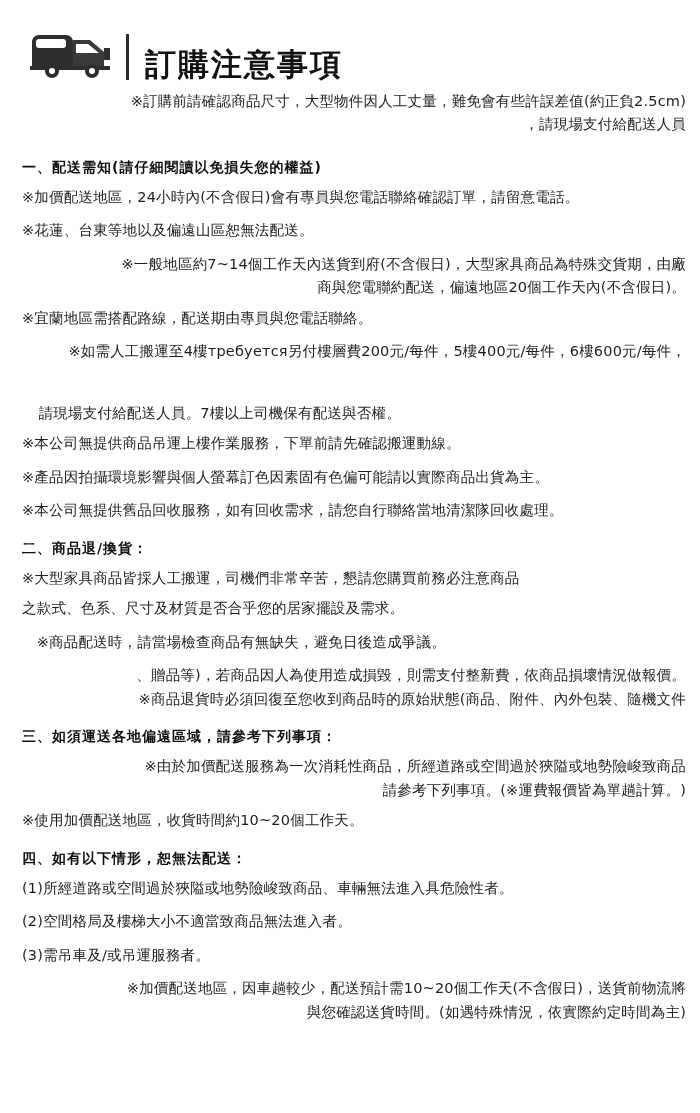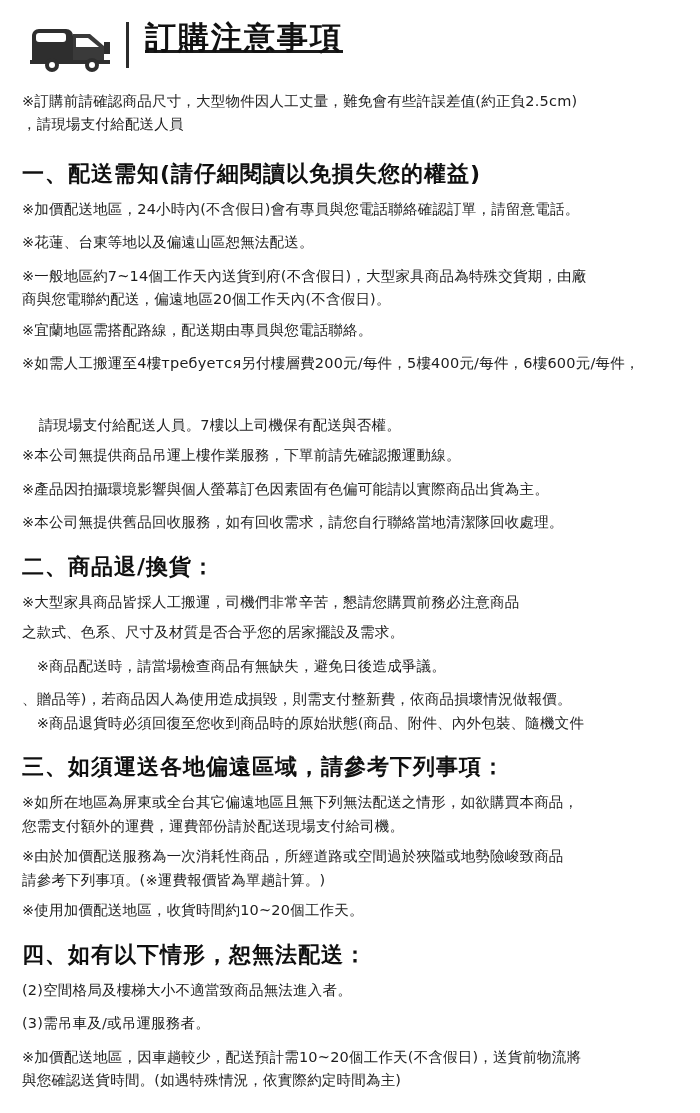--- a/index.html
+++ b/index.html
@@ -18,24 +18,23 @@
     width: 700px;
     min-height: 1113px;
     box-sizing: border-box;
     padding: 18px 14px 10px 22px;
     position: relative;
   }
 
   
   .header {
     display: flex;
-    align-items: flex-start;
+    align-items: flex-end;
     height: 58px;
     margin: 4px 0 10px 8px;
-    text-decoration: underline;
   }
   .truck-icon {
     width: 88px;
     height: 52px;
     display: block;
     flex: 0 0 auto;
   }
   .header-divider {
     width: 3px;
     height: 46px;
@@ -63,32 +62,33 @@
   .para.tight {
     margin-bottom: 7px;
   }
   .para .cont {
     display: block;
     text-indent: 1.15em;
     margin-top: 38px;
   }
 
   .section-title {
-    font-size: 22px;
+    font-size: 14px;
     font-weight: bold;
     letter-spacing: 1px;
     margin: 17px 0 9px 0;
     color: #101010;
   }
   .section-title.first {
     margin-top: 22px;
   }
 
   .block {
     display: block;
+    text-align: right;
   }
 </style>
 </head>
 <body>
 
 <div class="page">
 
   <div class="header">
     <span class="truck-icon-wrap">
       <svg class="truck-icon" viewBox="0 0 88 52" xmlns="http://www.w3.org/2000/svg" aria-hidden="true">
@@ -133,30 +133,27 @@
   <p class="para tight">※大型家具商品皆採人工搬運，司機們非常辛苦，懇請您購買前務必注意商品</p>
   <p class="para">之款式、色系、尺寸及材質是否合乎您的居家擺設及需求。</p>
   <p class="para">　※商品配送時，請當場檢查商品有無缺失，避免日後造成爭議。</p>
   <p class="para tight">
     <span class="block">、贈品等)，若商品因人為使用造成損毀，則需支付整新費，依商品損壞情況做報價。</span>
     <span class="block">　※商品退貨時必須回復至您收到商品時的原始狀態(商品、附件、內外包裝、隨機文件</span>
   </p>
 
   <h2 class="section-title">三、如須運送各地偏遠區域，請參考下列事項：</h2>
   <p class="para tight">
-    <span class="block">※如所在地區為屏東或全台其它偏遠地區且無下列無法配送之情形，如欲購買本商品，</span>
-    <span class="block">您需支付額外的運費，運費部份請於配送現場支付給司機。</span>
-  </p>
-  <p class="para tight">
     <span class="block">※由於加價配送服務為一次消耗性商品，所經道路或空間過於狹隘或地勢險峻致商品</span>
     <span class="block">請參考下列事項。(※運費報價皆為單趟計算。)</span>
   </p>
   <p class="para">※使用加價配送地區，收貨時間約10~20個工作天。</p>
 
   <h2 class="section-title">四、如有以下情形，恕無法配送：</h2>
+  <p class="para">(1)所經道路或空間過於狹隘或地勢險峻致商品、車輛無法進入具危險性者。</p>
   <p class="para">(2)空間格局及樓梯大小不適當致商品無法進入者。</p>
   <p class="para">(3)需吊車及/或吊運服務者。</p>
   <p class="para tight">
     <span class="block">※加價配送地區，因車趟較少，配送預計需10~20個工作天(不含假日)，送貨前物流將</span>
     <span class="block">與您確認送貨時間。(如遇特殊情況，依實際約定時間為主)</span>
   </p>
 
 </div>
 
 </body></html>

